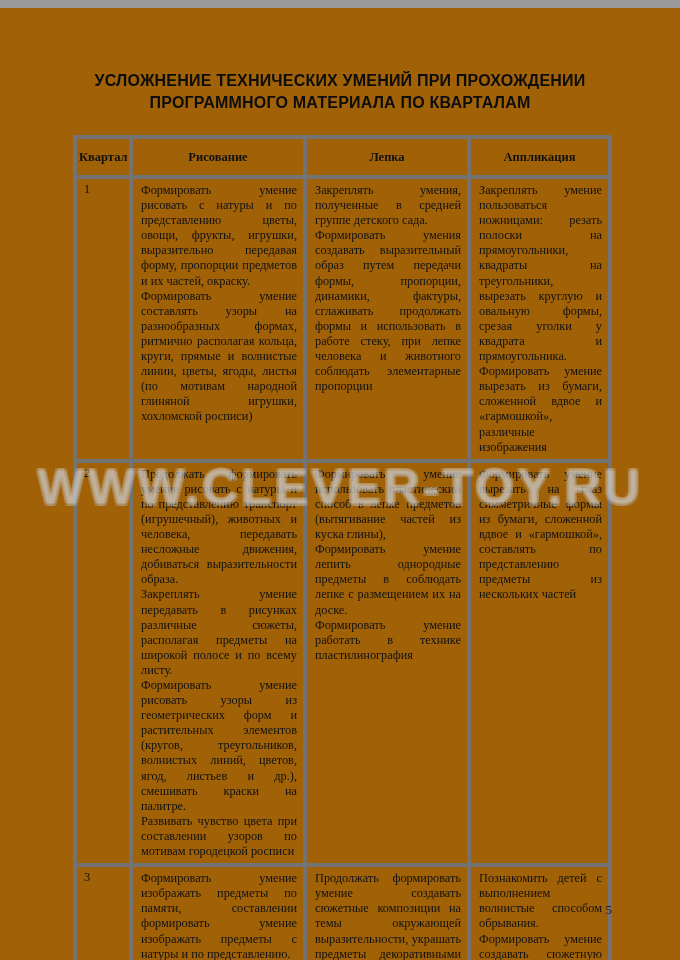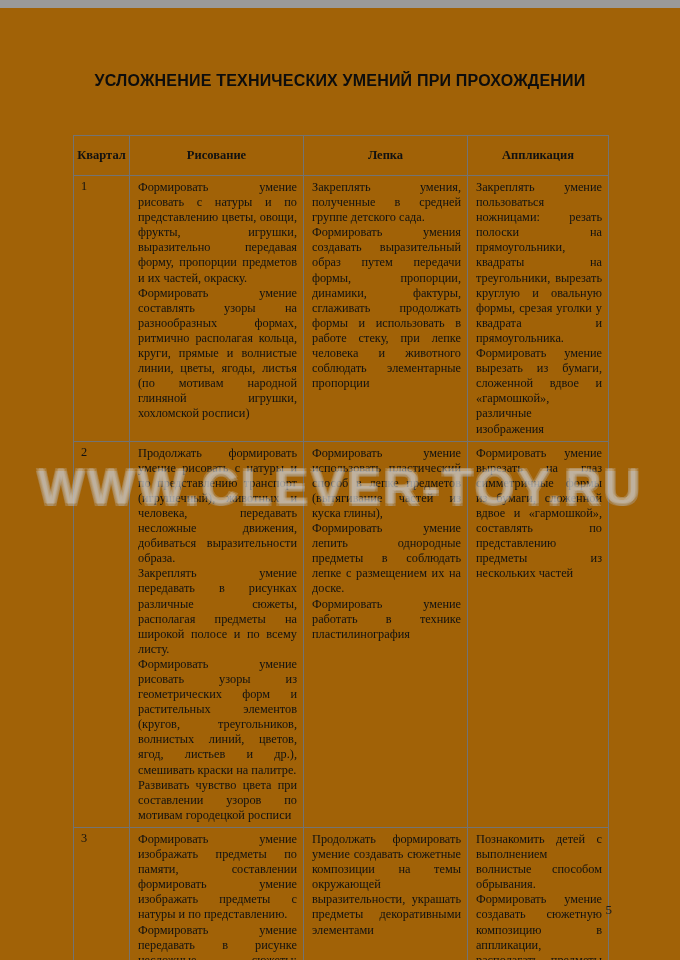--- a/index.html
+++ b/index.html
@@ -29,21 +29,21 @@
     top:127px; left:73px;
     width:535px;
     border-collapse:collapse;
     table-layout:fixed;
   }
   col.c-quarter  { width:56px;  }
   col.c-drawing  { width:174px; }
   col.c-modeling { width:164px; }
   col.c-applique { width:141px; }
   .skills th, .skills td {
-    border:1px solid #737373;
+    border:4px solid #737373;
     vertical-align:top;
   }
   .skills th {
     height:40px;
     font-size:12.5px;
     font-weight:bold;
     text-align:center;
     vertical-align:middle;
     padding:4px 2px;
   }
@@ -86,20 +86,21 @@
     color:#1a1a1a;
   }
 </style>
 </head>
 <body>
 
 <div class="page">
 
   <div class="title">
     <div>УСЛОЖНЕНИЕ ТЕХНИЧЕСКИХ УМЕНИЙ ПРИ ПРОХОЖДЕНИИ</div>
+    <div>ПРОГРАММНОГО МАТЕРИАЛА ПО КВАРТАЛАМ</div>
   </div>
 
   <table class="skills">
     <colgroup>
       <col class="c-quarter">
       <col class="c-drawing">
       <col class="c-modeling">
       <col class="c-applique">
     </colgroup>
     <thead>

